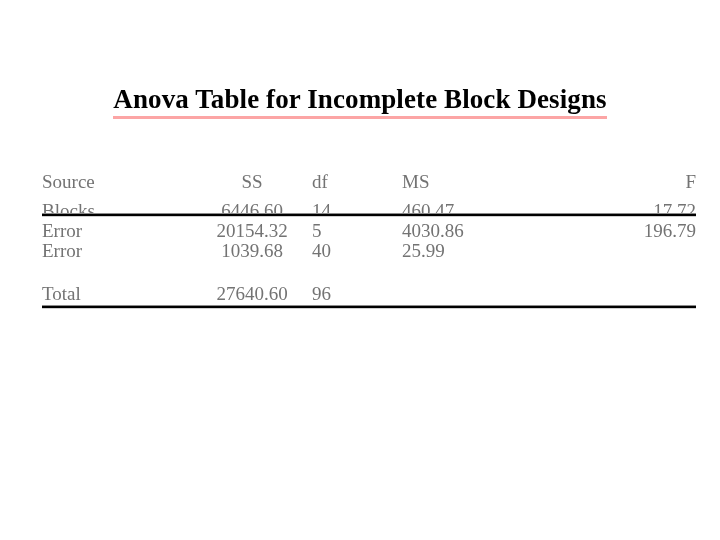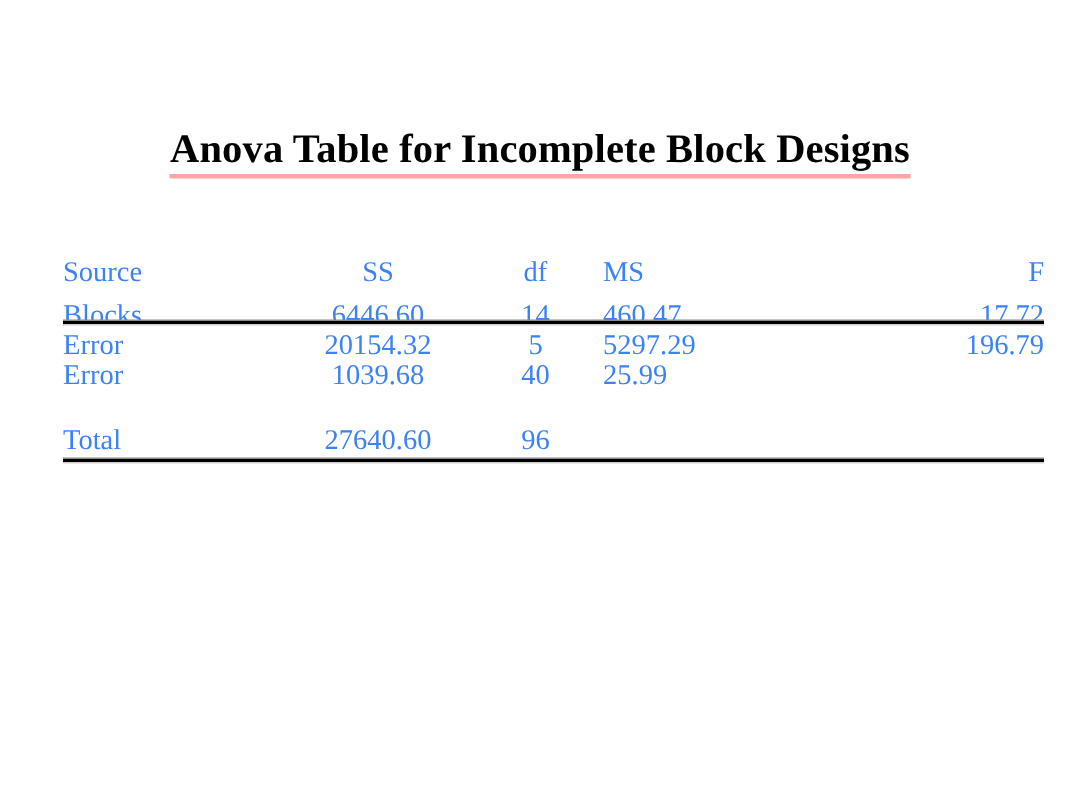--- a/index.html
+++ b/index.html
@@ -50,34 +50,34 @@
     top: 172px;
     width: 654px;
   }
 
   .anova-table {
     width: 654px;
     border-collapse: collapse;
     font-family: "Liberation Serif", "DejaVu Serif", serif;
     font-size: 19px;
     line-height: 19px;
-    color: #3b82f6;
+    color: #737373;
   }
 
   .anova-table td,
   .anova-table th {
     padding: 0;
     font-weight: normal;
     vertical-align: baseline;
   }
 
   
   .col-source { width: 150px; text-align: left;  padding-left: 28px; }
   .col-ss     { width: 120px; text-align: center; padding-right: 42px; }
-  .col-df     { width: 90px;  text-align: center; padding-right: 36px; }
+  .col-df     { width: 90px;  text-align: left; padding-right: 36px; }
   .col-ms     { width: 130px; text-align: left; padding-right: 45px; }
   .col-f      { width: 164px; text-align: right; padding-right: 108px; }
 
   .body-row td {
     height: 19px;
     padding-top: 1px;
   }
   .body-row.first td { padding-top: 10px; }
   .body-row.last  td { padding-bottom: 11px; }
 
@@ -129,21 +129,21 @@
           <td class="col-source">Blocks</td>
           <td class="col-ss">6446.60</td>
           <td class="col-df">14</td>
           <td class="col-ms">460.47</td>
           <td class="col-f">17.72</td>
         </tr>
         <tr class="body-row">
           <td class="col-source">Error</td>
           <td class="col-ss">20154.32</td>
           <td class="col-df">5</td>
-          <td class="col-ms">5297.29</td>
+          <td class="col-ms">4030.86</td>
           <td class="col-f">196.79</td>
         </tr>
         <tr class="body-row last">
           <td class="col-source">Error</td>
           <td class="col-ss">1039.68</td>
           <td class="col-df">40</td>
           <td class="col-ms">25.99</td>
           <td class="col-f"></td>
         </tr>
       </tbody>

